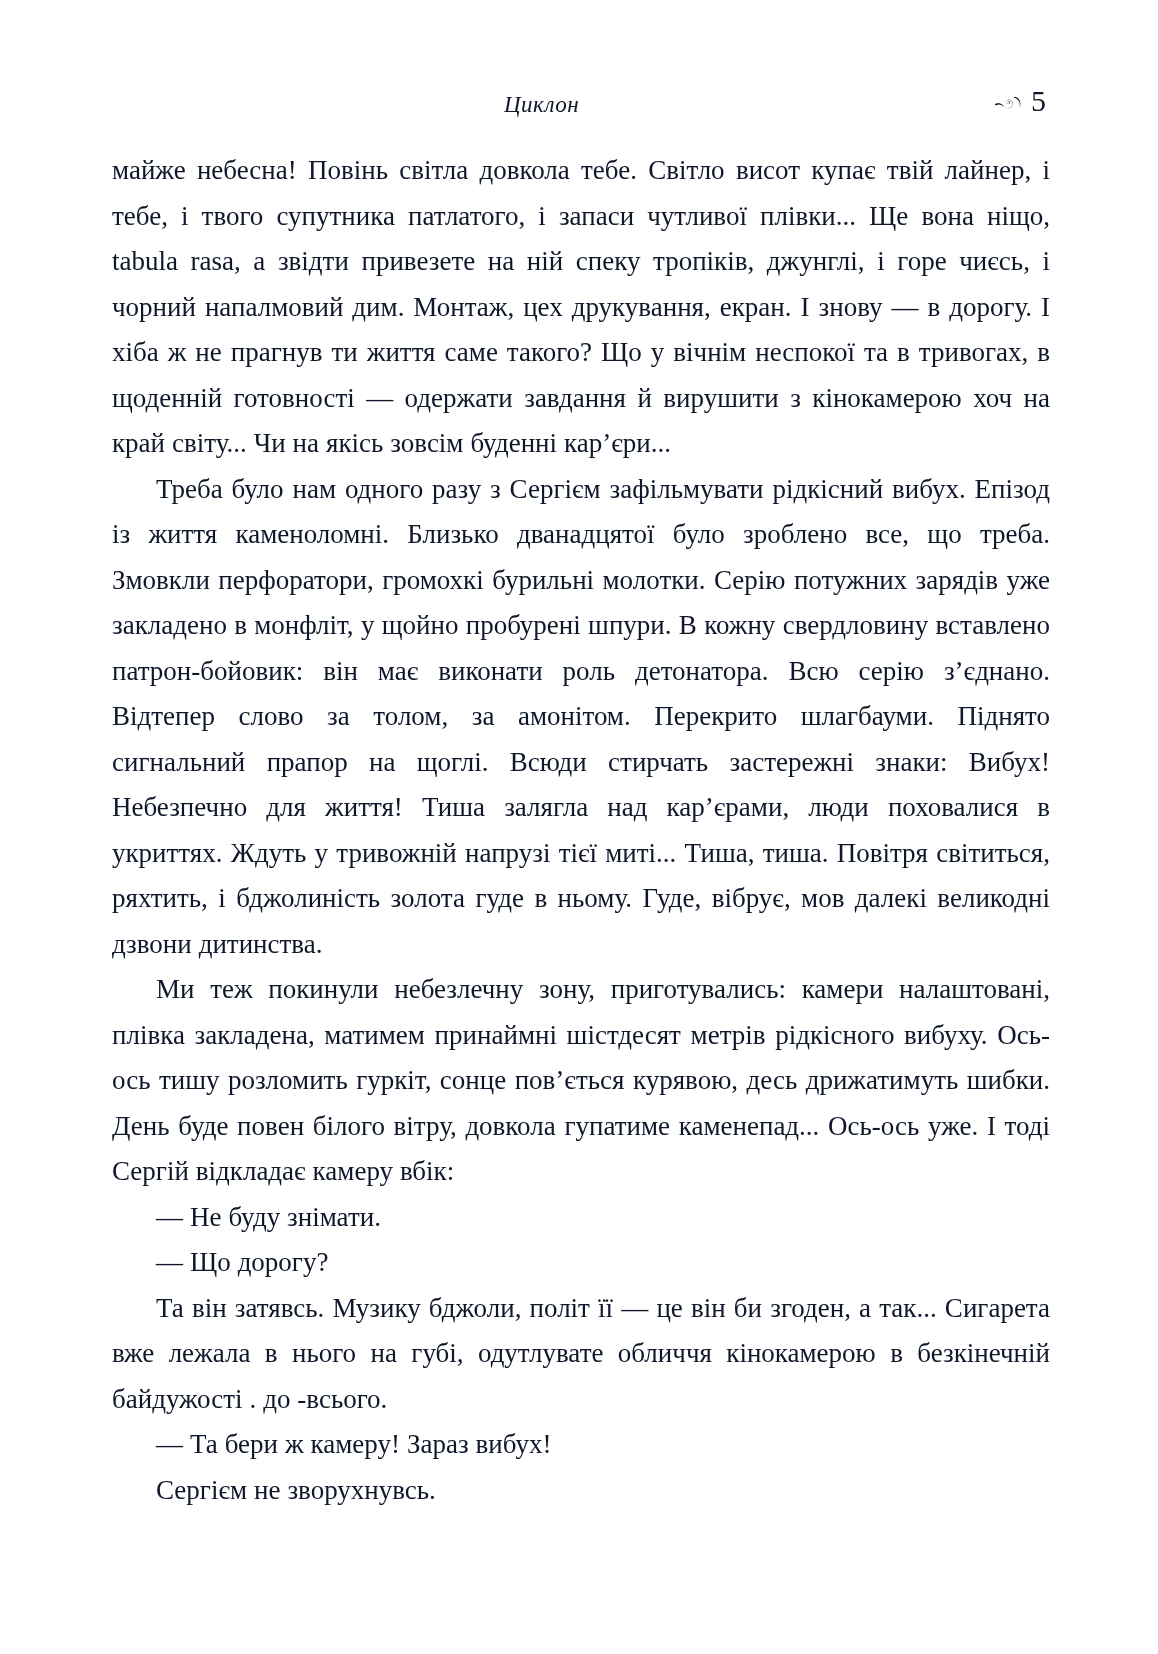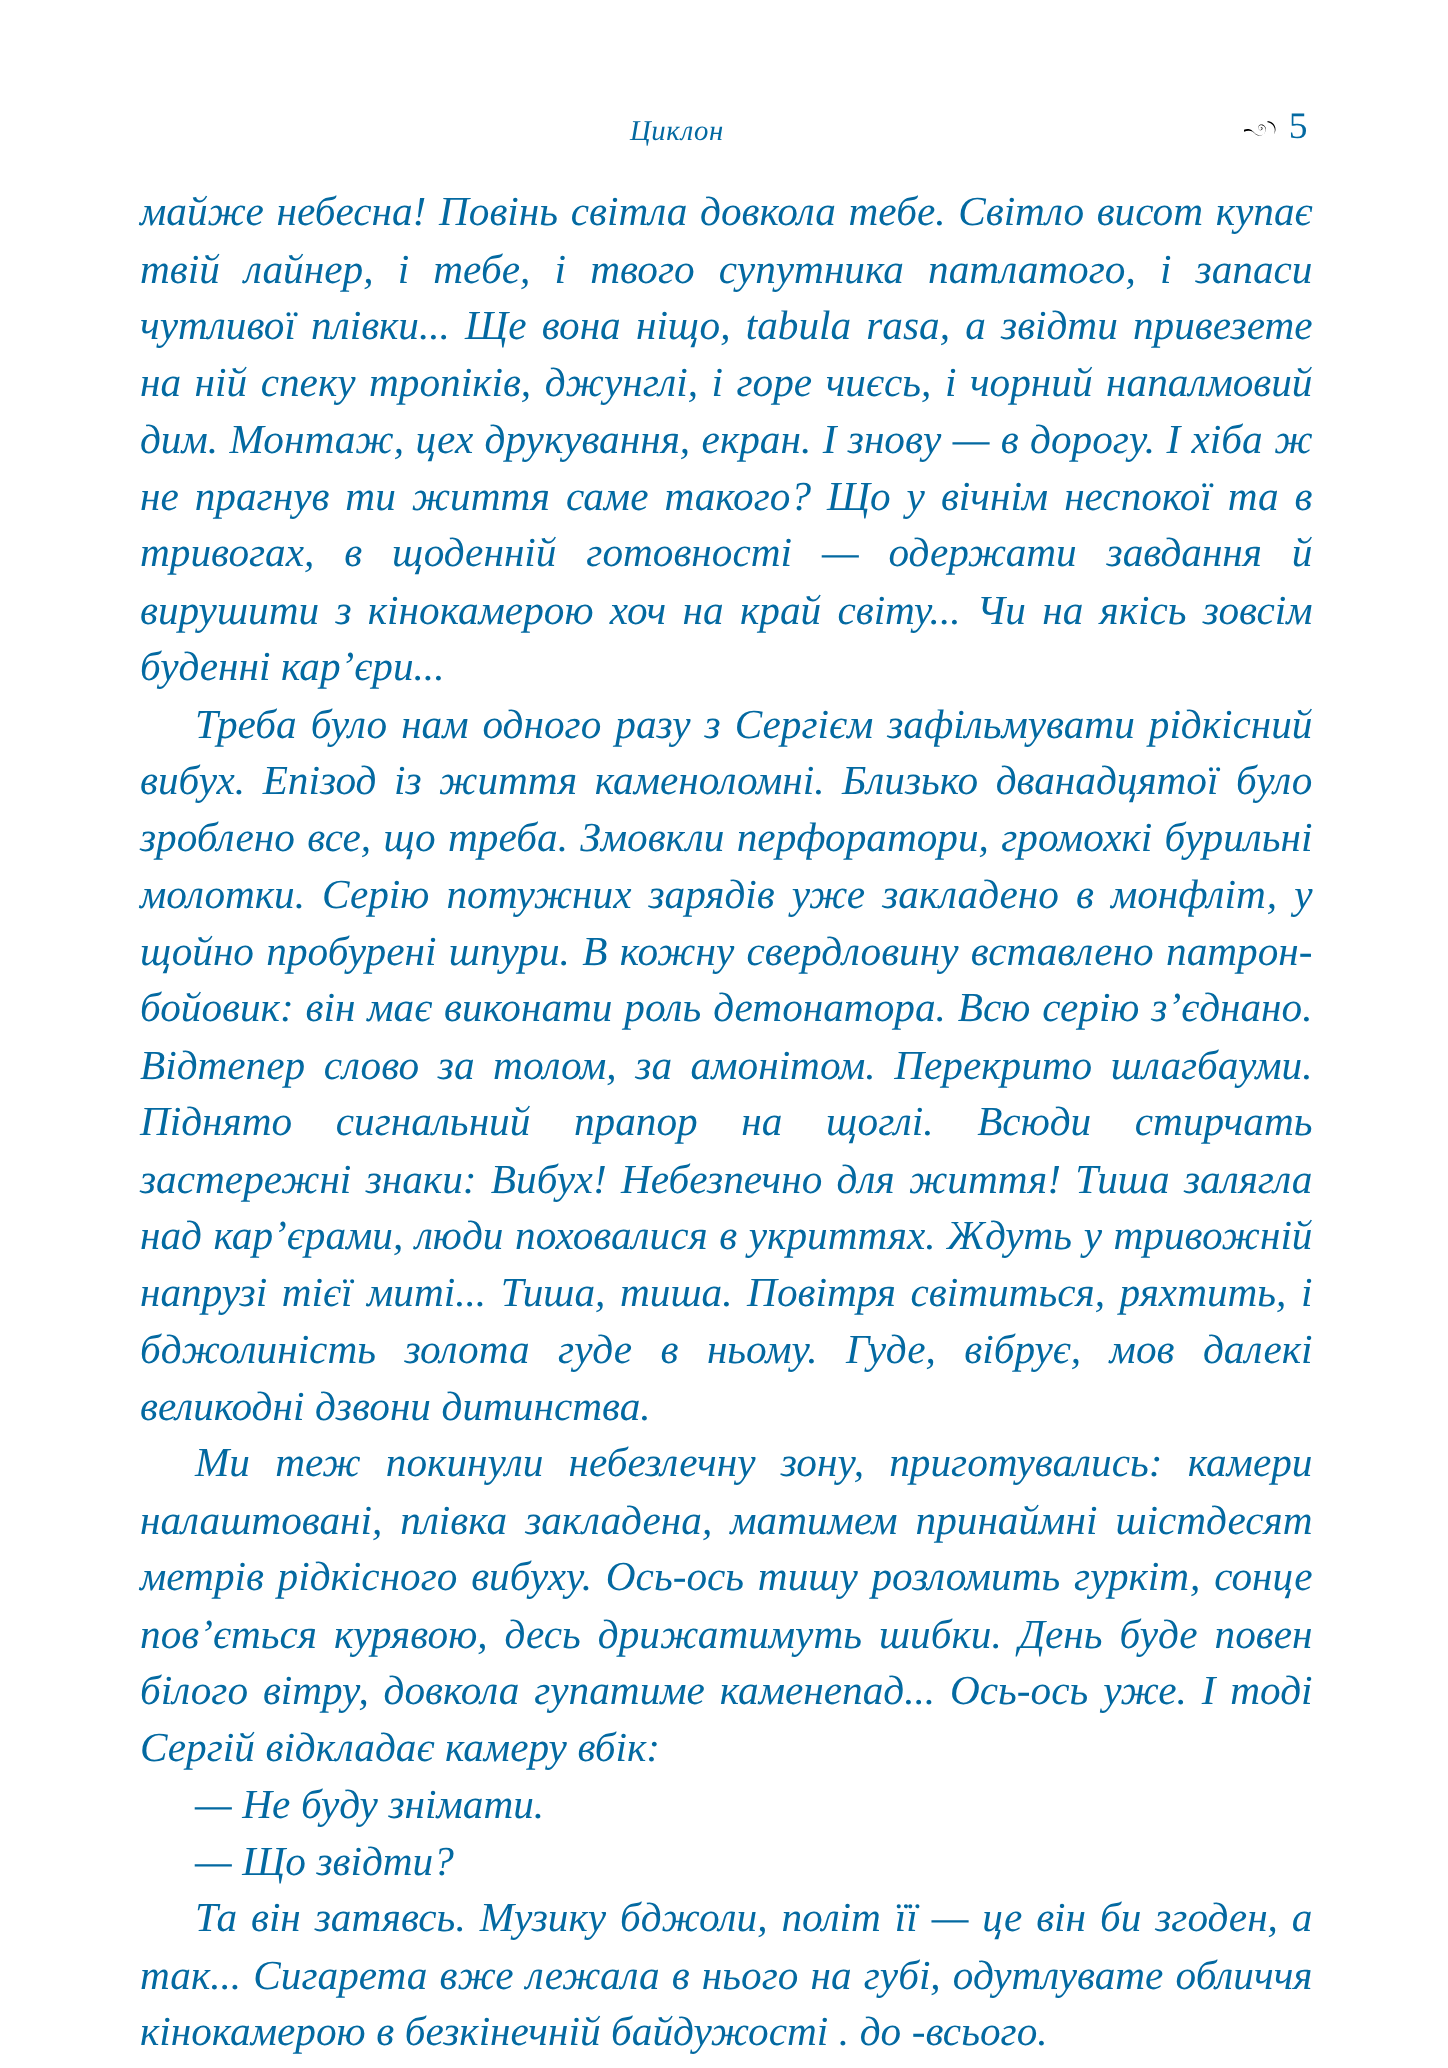--- a/index.html
+++ b/index.html
@@ -9,21 +9,21 @@
     background: #ffffff;
   }
   .page {
     position: relative;
     width: 1158px;
     height: 1654px;
     margin: 0 auto;
     background: #ffffff;
     box-sizing: border-box;
     font-family: "Liberation Serif", "DejaVu Serif", serif;
-    color: #0369a1;
+    color: #0f172a;
     overflow: hidden;
   }
 
   
   .running-head {
     position: absolute;
     top: 92px;
     left: 112px;
     right: 112px;
     height: 34px;
@@ -60,27 +60,26 @@
 
   
   .textblock {
     position: absolute;
     left: 112px;
     top: 148px;
     width: 938px;
   }
   p {
     margin: 0;
-    font-size: 33px;
+    font-size: 27px;
     line-height: 45.5px;
     text-align: justify;
     text-align-last: left;
     word-spacing: 0.2px;
     hyphens: manual;
-    font-style: italic;
   }
   p.indent { text-indent: 44px; }
   p.dialogue { text-indent: 44px; text-align: right; }
   p.cont { text-indent: 0; }
 </style>
 </head>
 <body>
 
 <div class="page">
 
@@ -106,19 +105,19 @@
       </span>
       <span class="folio-number">5</span>
     </span>
   </div>
 
   <div class="textblock">
     <p class="cont">майже небесна! Повінь світла довкола тебе. Світло висот купає твій лайнер, і тебе, і твого супутника патлатого, і запаси чутливої плівки... Ще вона ніщо, tabula rasa, а звідти привезете на ній спеку тропіків, джунглі, і горе чиєсь, і чорний напалмовий дим. Монтаж, цех друкування, екран. І знову — в дорогу. І хіба ж не прагнув ти життя саме такого? Що у вічнім неспокої та в тривогах, в щоденній готовності — одержати завдання й вирушити з кінокамерою хоч на край світу... Чи на якісь зовсім буденні кар’єри...</p>
     <p class="indent">Треба було нам одного разу з Сергієм зафільмувати рідкісний вибух. Епізод із життя каменоломні. Близько дванадцятої було зроблено все, що треба. Змовкли перфоратори, громохкі бурильні молотки. Серію потужних зарядів уже закладено в монфліт, у щойно пробурені шпури. В кожну свердловину вставлено патрон-бойовик: він має виконати роль детонатора. Всю серію з’єднано. Відтепер слово за толом, за амонітом. Перекрито шлагбауми. Піднято сигнальний прапор на щоглі. Всюди стирчать застережні знаки: Вибух! Небезпечно для життя! Тиша залягла над кар’єрами, люди поховалися в укриттях. Ждуть у тривожній напрузі тієї миті... Тиша, тиша. Повітря світиться, ряхтить, і бджолиність золота гуде в ньому. Гуде, вібрує, мов далекі великодні дзвони дитинства.</p>
     <p class="indent">Ми теж покинули небезлечну зону, приготувались: камери налаштовані, плівка закладена, матимем принаймні шістдесят метрів рідкісного вибуху. Ось-ось тишу розломить гуркіт, сонце пов’ється курявою, десь дрижатимуть шибки. День буде повен білого вітру, довкола гупатиме каменепад... Ось-ось уже. І тоді Сергій відкладає камеру вбік:</p>
     <p class="dialogue">— Не буду знімати.</p>
-    <p class="dialogue">— Що звідти?</p>
+    <p class="dialogue">— Що дорогу?</p>
     <p class="indent">Та він затявсь. Музику бджоли, політ її — це він би згоден, а так... Сигарета вже лежала в нього на губі, одутлувате обличчя кінокамерою в безкінечній байдужості . до -всього.</p>
     <p class="dialogue">— Та бери ж камеру! Зараз вибух!</p>
     <p class="indent">Сергієм не зворухнувсь.</p>
   </div>
 
 </div>
 
 </body></html>

